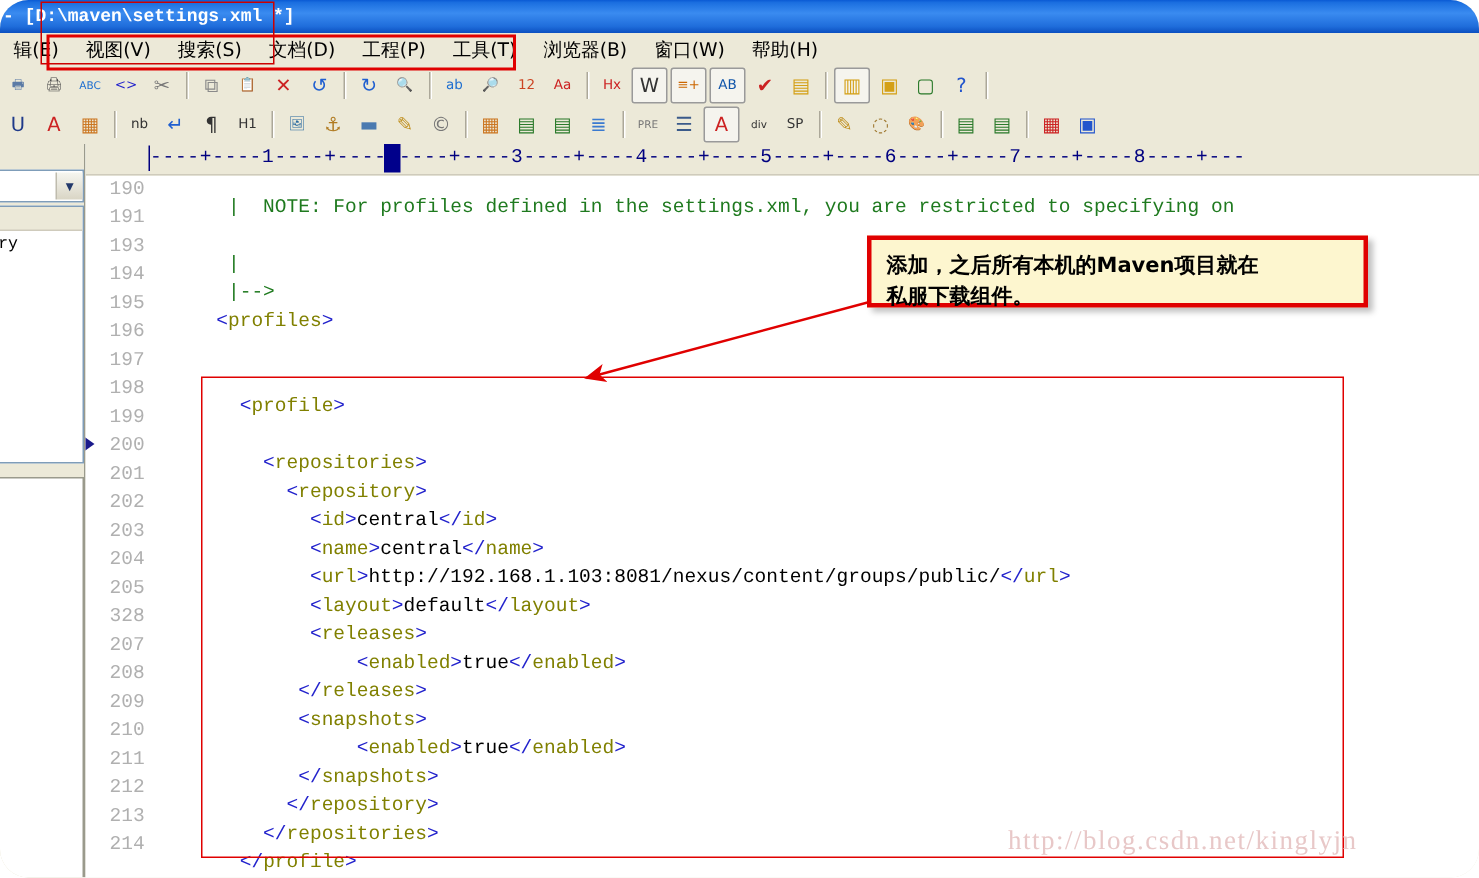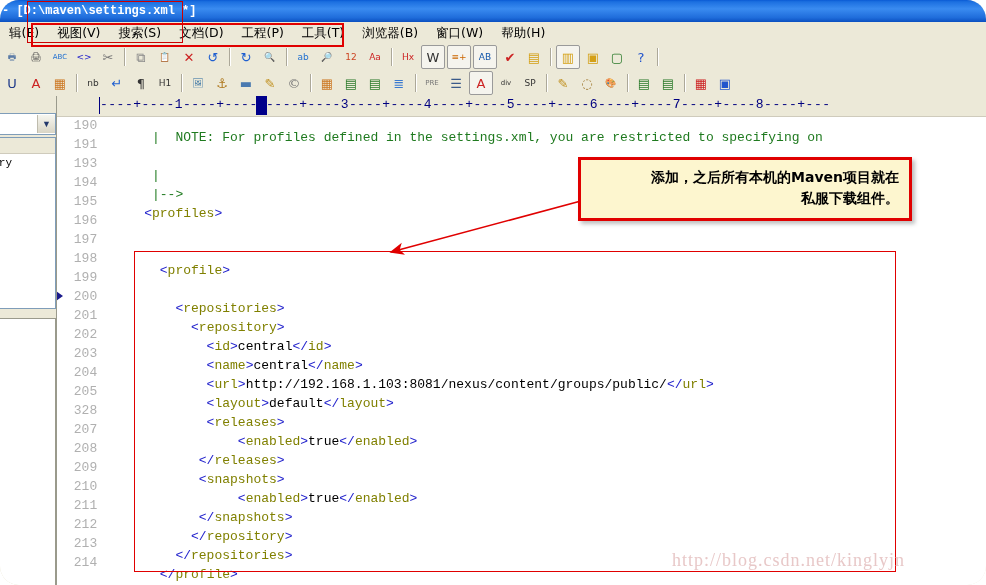--- a/index.html
+++ b/index.html
@@ -50,41 +50,41 @@
   .ruler{position:absolute;left:0;top:0;width:929px;height:20px;background:#ece9d8;
     border-bottom:1px solid #cfcbbc;overflow:hidden;}
   .ruler .rtext{position:absolute;left:43px;top:1px;white-space:pre;color:#000080;
     font-family:"Liberation Mono","DejaVu Sans Mono",monospace;font-size:13px;letter-spacing:0.5px;}
   .ruler .caretmark{position:absolute;top:0px;width:11px;height:19px;background:#00008b;}
   .ruler .startbar{position:absolute;left:42px;top:1px;width:1px;height:17px;background:#000080;}
 
   .code{position:absolute;left:0;top:20px;width:929px;height:469px;
     font-family:"Liberation Mono","DejaVu Sans Mono",monospace;font-size:13px;}
   .cline{position:relative;height:19px;line-height:19px;white-space:pre;}
-  .gutter{position:absolute;left:4px;top:0;width:49px;text-align:center;color:#b0b0b0;
+  .gutter{position:absolute;left:16px;top:0;width:49px;text-align:left;color:#b0b0b0;
     font-family:"Liberation Mono","DejaVu Sans Mono",monospace;font-size:13px;}
   .ctext{position:absolute;left:56px;top:0;white-space:pre;color:#000;margin-top:12px;}
   .bkmk{position:absolute;left:-1px;top:4px;width:0;height:0;
     border-left:7px solid #1a1a8c;border-top:5px solid transparent;border-bottom:5px solid transparent;}
 
   .cmt{color:#1f7a1f;}
   .tagbr{color:#2222cc;}
   .tagnm{color:#808000;}
   .val{color:#000;}
 
   
   .annot-title{position:absolute;left:27px;top:1px;width:154px;height:40px;
     border:1px solid #cc0000;pointer-events:none;}
   .annot-menu{position:absolute;left:31px;top:23px;width:309px;height:20px;
     border:2px solid #e00000;pointer-events:none;}
   .annot-code{position:absolute;left:134px;top:251px;width:760px;height:319px;
     border:1.5px solid #e00000;pointer-events:none;}
-  .callout{position:absolute;left:578px;top:157px;width:334px;height:64px;
+  .callout{position:absolute;left:578px;top:157px;width:334px;height:48px;
     background:#fdf6cf;border:3px solid #e00000;box-sizing:border-box;
-    box-shadow:3px 3px 4px rgba(0,0,0,0.25);text-align:right;}
+    box-shadow:3px 3px 4px rgba(0,0,0,0.25);}
   .callout .ctxt{font-family:"DejaVu Sans","Liberation Sans",sans-serif;font-size:14px;
     font-weight:bold;color:#000;line-height:21px;padding:7px 10px;white-space:pre-line;}
   .arrowsvg{position:absolute;left:380px;top:195px;width:215px;height:65px;pointer-events:none;}
 
   .watermark{position:absolute;left:672px;top:550px;color:#e8c8c8;font-size:18px;
     font-family:"Liberation Serif","DejaVu Serif",serif;letter-spacing:1px;white-space:nowrap;}
 </style>
 </head>
 <body>
 

